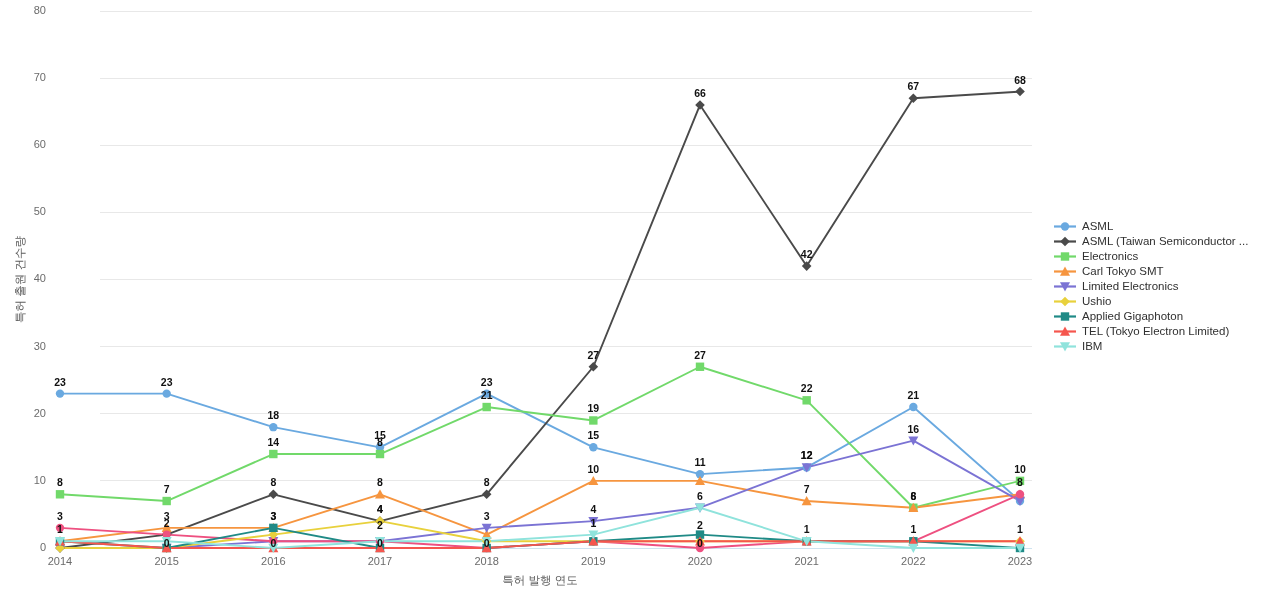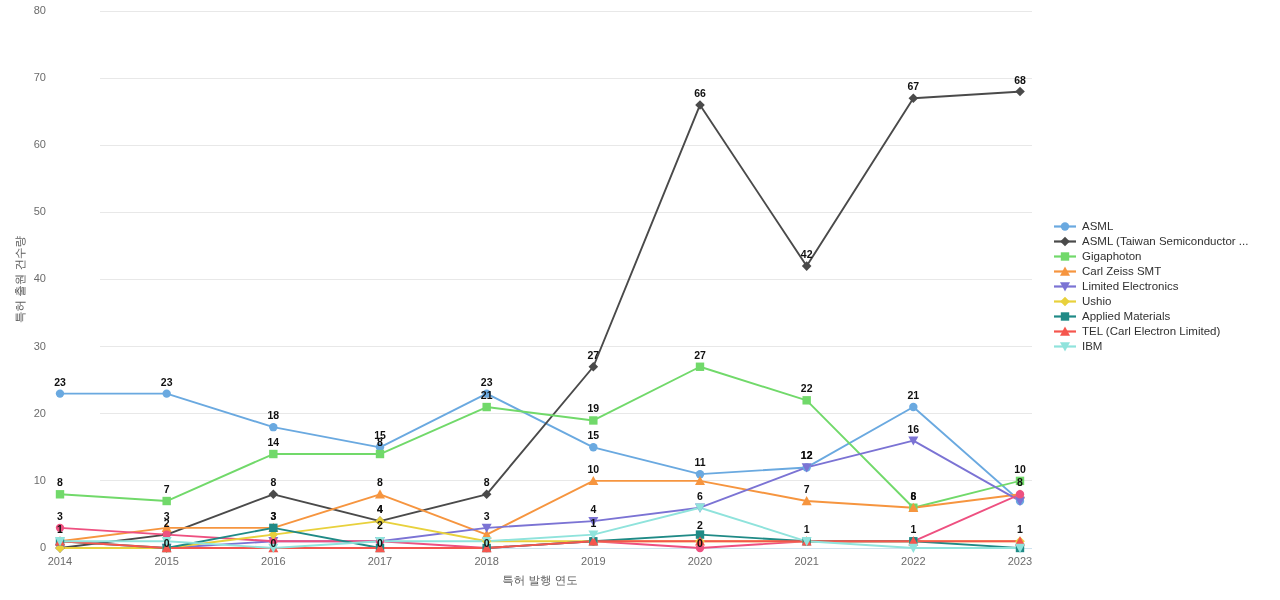--- a/index.html
+++ b/index.html
@@ -333,30 +333,30 @@
         </span>
         <span class="legend-label">ASML (Taiwan Semiconductor ...</span>
       </div>
       <div class="legend-item">
         <span class="legend-marker">
           <svg width="26" height="15" viewBox="0 0 26 15">
             <line x1="2" y1="7.5" x2="24" y2="7.5" stroke="#71d96a" stroke-width="2.2"></line>
             <rect x="8.8" y="3.3" width="8.4" height="8.4" fill="#71d96a"></rect>
           </svg>
         </span>
-        <span class="legend-label">Gigaphoton</span>
+        <span class="legend-label">Electronics</span>
       </div>
       <div class="legend-item">
         <span class="legend-marker">
           <svg width="26" height="15" viewBox="0 0 26 15">
             <line x1="2" y1="7.5" x2="24" y2="7.5" stroke="#f6953f" stroke-width="2.2"></line>
             <polygon points="13,2.5 18,11.7 8,11.7" fill="#f6953f"></polygon>
           </svg>
         </span>
-        <span class="legend-label">Carl Zeiss SMT</span>
+        <span class="legend-label">Carl Tokyo SMT</span>
       </div>
       <div class="legend-item">
         <span class="legend-marker">
           <svg width="26" height="15" viewBox="0 0 26 15">
             <line x1="2" y1="7.5" x2="24" y2="7.5" stroke="#7b73d4" stroke-width="2.2"></line>
             <polygon points="13,12.5 18,3.3 8,3.3" fill="#7b73d4"></polygon>
           </svg>
         </span>
         <span class="legend-label">Limited Electronics</span>
       </div>
@@ -369,30 +369,30 @@
         </span>
         <span class="legend-label">Ushio</span>
       </div>
       <div class="legend-item">
         <span class="legend-marker">
           <svg width="26" height="15" viewBox="0 0 26 15">
             <line x1="2" y1="7.5" x2="24" y2="7.5" stroke="#1f8a86" stroke-width="2.2"></line>
             <rect x="8.8" y="3.3" width="8.4" height="8.4" fill="#1f8a86"></rect>
           </svg>
         </span>
-        <span class="legend-label">Applied Materials</span>
+        <span class="legend-label">Applied Gigaphoton</span>
       </div>
       <div class="legend-item">
         <span class="legend-marker">
           <svg width="26" height="15" viewBox="0 0 26 15">
             <line x1="2" y1="7.5" x2="24" y2="7.5" stroke="#f5564e" stroke-width="2.2"></line>
             <polygon points="13,2.5 18,11.7 8,11.7" fill="#f5564e"></polygon>
           </svg>
         </span>
-        <span class="legend-label">TEL (Carl Electron Limited)</span>
+        <span class="legend-label">TEL (Tokyo Electron Limited)</span>
       </div>
       <div class="legend-item">
         <span class="legend-marker">
           <svg width="26" height="15" viewBox="0 0 26 15">
             <line x1="2" y1="7.5" x2="24" y2="7.5" stroke="#8fe3dc" stroke-width="2.2"></line>
             <polygon points="13,12.5 18,3.3 8,3.3" fill="#8fe3dc"></polygon>
           </svg>
         </span>
         <span class="legend-label">IBM</span>
       </div>

